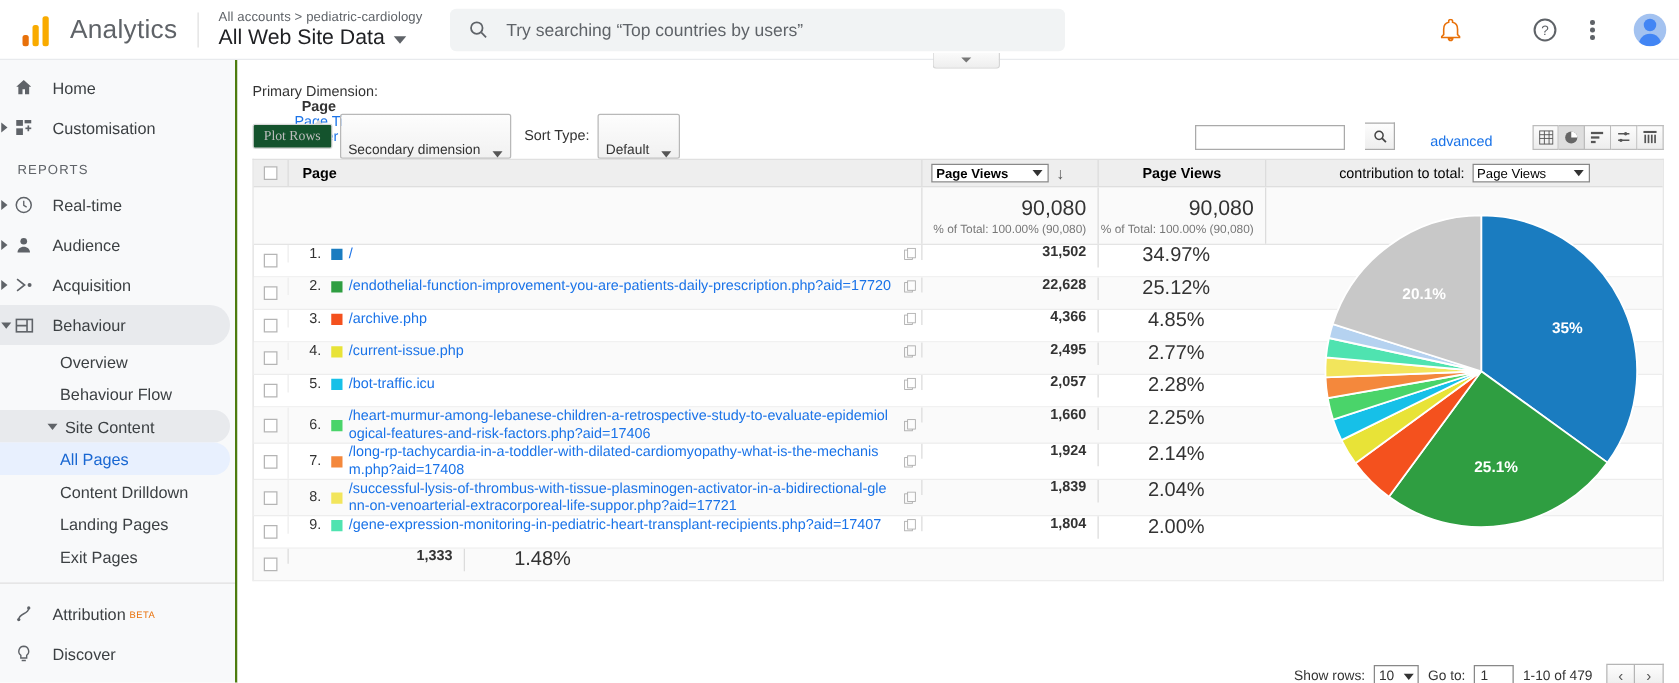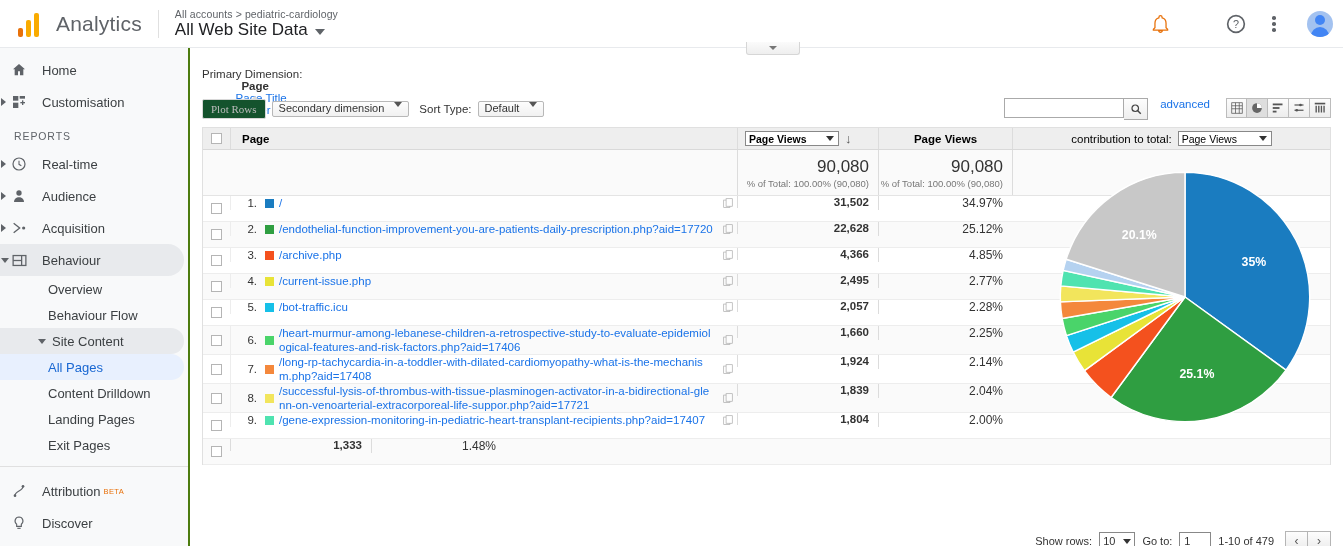--- a/index.html
+++ b/index.html
@@ -74,24 +74,24 @@
   .pd-row { position:absolute; top:20px; left: 12px; font-size: 11.5px; color:#333; display:flex; align-items:center; gap: 0; flex-direction: column; }
   .pd-row .lab { color:#333; }
   .pd-row .sel { font-weight: bold; color:#333; margin-left:6px; position:relative;}
   .pd-row .sel::after{content:"";position:absolute;left:50%;transform:translateX(-50%);bottom:-9px;width:0;height:0;border-left:5px solid transparent;border-right:5px solid transparent;border-bottom:5px solid #d9d9d9;}
   .pd-row a { color:#1a73e8; text-decoration:none; margin-left:18px; cursor:pointer;}
   .pd-row .oth { color:#1a73e8; margin-left:18px; cursor:pointer;}
   .pd-row .oth .cd { display:inline-block; width:0;height:0;border-left:3.5px solid transparent;border-right:3.5px solid transparent;border-top:4px solid #1a73e8; margin-left:4px; position:relative; top:-2px;}
 
   .ctrl-row { position:absolute; top:43px; left: 12px; width: 1129px; height:36px; display:flex; align-items:center; }
   .btn-flat { height:20px; border:1px solid #d8d8d8; background:#14532d; color:#bdbdbd; font-size:11px; display:flex; align-items:center; padding:0 8px; border-radius:2px;font-family:Liberation Serif, serif;}
-  .dd { height:16px; border:1px solid #b8b8b8; background:linear-gradient(#fdfdfd,#f1f1f1); font-size:11px; color:#333; display:flex; align-items:flex-start; padding:0 6px; border-radius:2px; cursor:pointer; gap:10px;}
+  .dd { height:36px; border:1px solid #b8b8b8; background:linear-gradient(#fdfdfd,#f1f1f1); font-size:11px; color:#333; display:flex; align-items:flex-end; padding:0 6px; border-radius:2px; cursor:pointer; gap:10px;}
   .dd .cd { width:0;height:0;border-left:4px solid transparent;border-right:4px solid transparent;border-top:5px solid #555;}
   .sortlab { font-size:11.5px; color:#333; margin:0 6px 0 10px;}
-  .rt { margin-left:auto; display:flex; align-items:flex-start; gap:0;padding-left:36px; }
+  .rt { margin-left:auto; display:flex; align-items:flex-end; gap:16px;padding-left:36px; }
   .findbox { width:120px; height:20px; border:1px solid #aaa; background:#fff; }
   .findbtn { width:24px; height:22px; border:1px solid #aaa; border-left:none; background:linear-gradient(#fdfdfd,#eee); display:flex; align-items:center; justify-content:center; cursor:pointer;}
   .advlink { color:#1a73e8; font-size:11.5px; margin-left:12px; cursor:pointer;}
   .viewgrp { display:flex; margin-left:16px; }
   .vbtn { width:21px; height:20px; border:1px solid #bcbcbc; border-left:none; background:linear-gradient(#fcfcfc,#ededed); display:flex;align-items:center;justify-content:center;cursor:pointer;}
   .vbtn:first-child { border-left:1px solid #bcbcbc; }
   .vbtn.on { background: #dedede; }
 
   
   .tbl { position:absolute; top:79px; left:12px; width:1129px; font-size:11.5px; border:1px solid #e0e0e0; border-bottom:none;}
@@ -111,21 +111,21 @@
   .tot-sub { font-size:9.5px; color:#777; margin-top:1px;}
   .row { display:flex; border-bottom:1px solid #ededed; min-height:26px; align-items:stretch; }
   .row:nth-child(even) { background:#fafafa; }
   .row .c-chk, .row .c-page, .row .c-m1, .row .c-m2, .row .c-pie { display:flex; align-items:center; }
   .row .c-page { border-left:1px solid #ededed; padding-left:0; }
   .rank { width:34px; text-align:right; padding-right:8px; color:#333; font-size:11.5px; flex:0 0 34px;}
   .sw { width:9px;height:9px; flex:0 0 9px; margin-right:5px; }
   .purl { color:#1a73e8; font-size:11.5px; line-height:14px; word-break:break-all; padding-right:6px; flex:1;}
   .dupico { width:18px; flex:0 0 18px; display:flex; align-items:center; justify-content:center; opacity:.55;}
   .num { width:100%; text-align:right; padding-right:9px; font-weight:bold; color:#333; font-size:11.5px;}
-  .pct { width:100%; text-align:right; padding-right:9px; color:#333; font-size:12px;}
+  .pct { width:100%; text-align:center; padding-right:9px; color:#333; font-size:16px;}
   .pieholder { position:absolute; right:0; top:101px; width:316px; height:295px; display:flex; align-items:center; justify-content:center; pointer-events:none;}
 
   .footer { position:absolute; top:482px; left:12px; width:1129px; font-size:11px; color:#333; }
   .pagerow { display:flex; align-items:center; justify-content:flex-end; gap:7px; height:22px;}
   .pagerow .sbox { border:1px solid #888; background:#fff; height:18px; display:flex; align-items:center; padding:0 3px; gap:8px; font-size:11px;}
   .pagerow .sbox .cd { width:0;height:0;border-left:4px solid transparent;border-right:4px solid transparent;border-top:5px solid #333;}
   .gotoin { border:1px solid #888; background:#fff; height:18px; width:32px; font-size:11px; padding-left:4px; display:flex; align-items:center;}
   .pbtn { width:23px;height:20px;border:1px solid #b5b5b5;background:linear-gradient(#fdfdfd,#ececec);display:flex;align-items:center;justify-content:center;cursor:pointer;color:#555;font-size:12px;}
   .pbtn + .pbtn { border-left:none; }
 </style>
@@ -139,20 +139,27 @@
       <span class="b b3"></span>
   </div>
   <div class="brand-text">Analytics</div>
   <div class="vdiv"></div>
   <div class="acct">
     <div class="crumb">All accounts &gt; pediatric-cardiology</div>
     <div class="prop">
       <span>All Web Site Data</span>
       <span class="caret-d"></span>
     </div>
+  </div>
+  <div class="searchbox">
+    <svg width="17" height="17" viewBox="0 0 24 24">
+      <circle cx="10.5" cy="10.5" r="6.5" fill="none" stroke="#5f6368" stroke-width="2"></circle>
+      <line x1="15.5" y1="15.5" x2="21" y2="21" stroke="#5f6368" stroke-width="2"></line>
+    </svg>
+    <span class="ph">Try searching “Top countries by users”</span>
   </div>
   <div class="topicons">
     <div class="ic">
       <svg width="19" height="19" viewBox="0 0 24 24">
           <path d="M12 22a2.2 2.2 0 0 0 2.2-2.2H9.8A2.2 2.2 0 0 0 12 22zm7-6v-5.5c0-3.4-1.8-6.2-5-6.9V2.8a2 2 0 1 0-4 0v.8c-3.2.7-5 3.5-5 6.9V16l-2 2v1h18v-1l-2-2z" fill="none" stroke="#e8710a" stroke-width="1.6"></path>
         </svg>
     </div>
     <div class="ic grid4">
         <i></i>
         <i></i>

